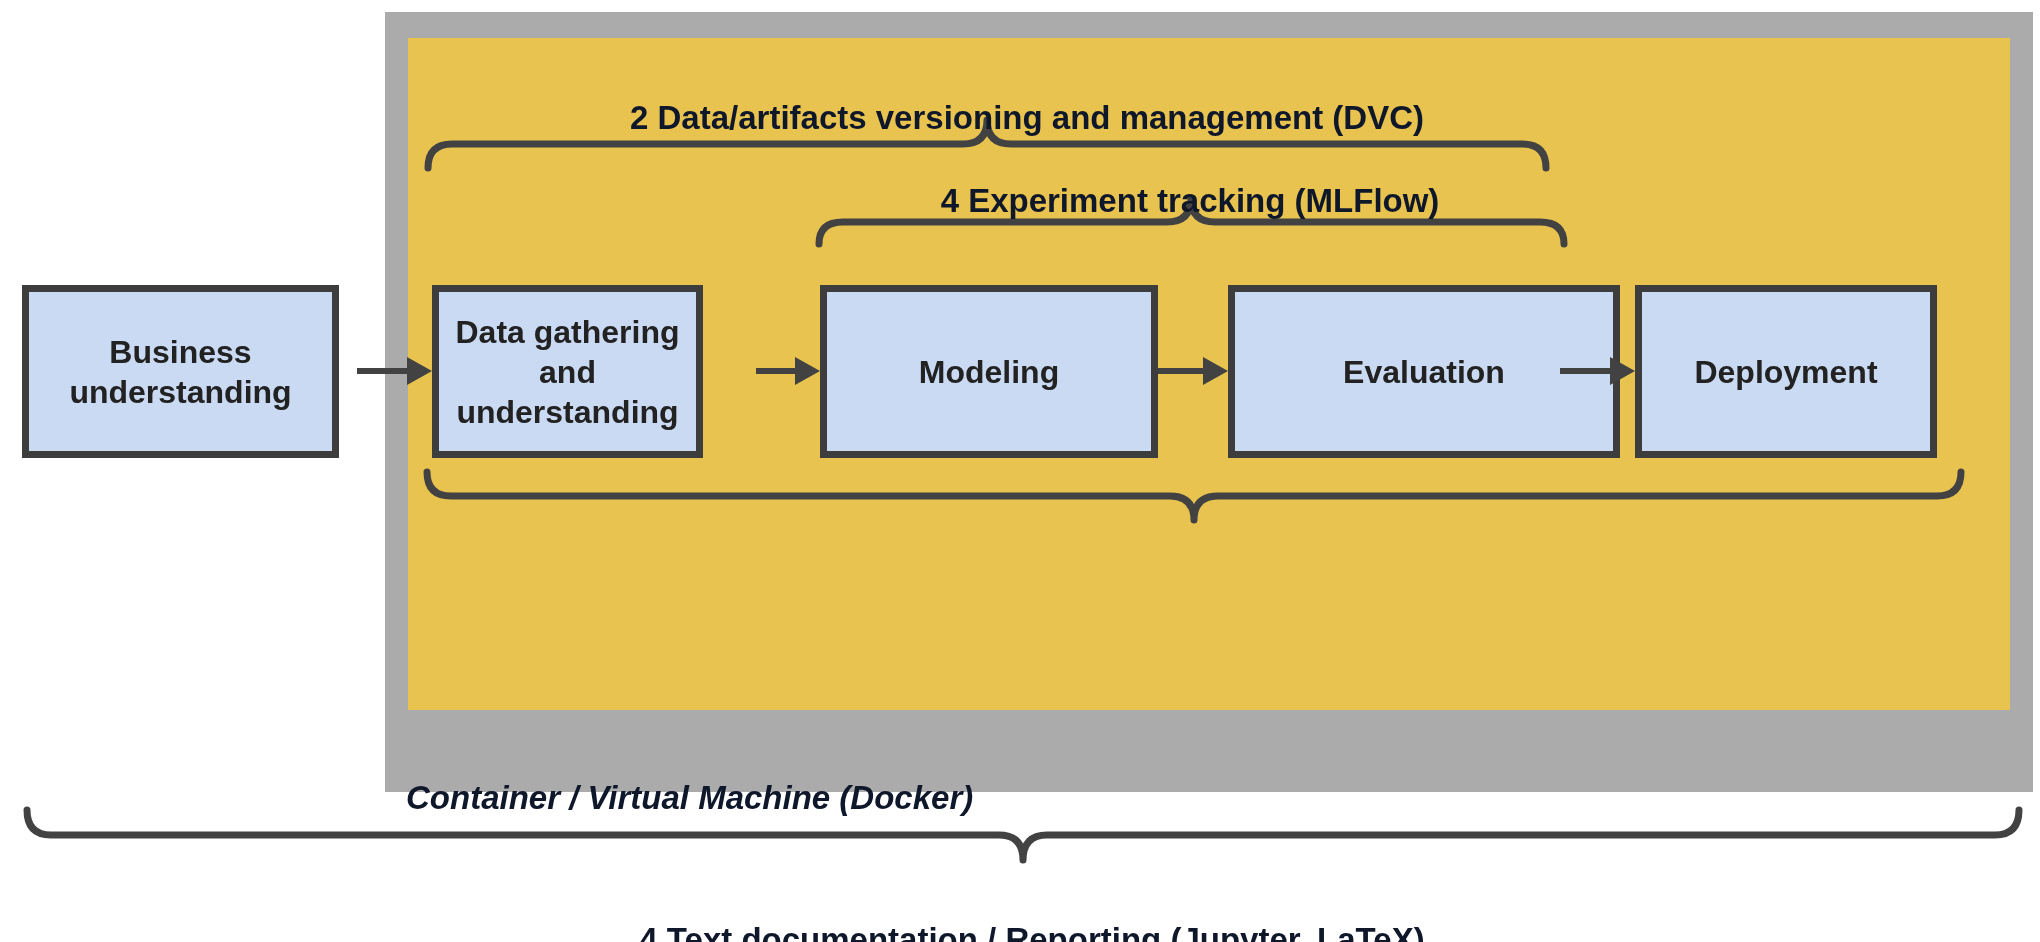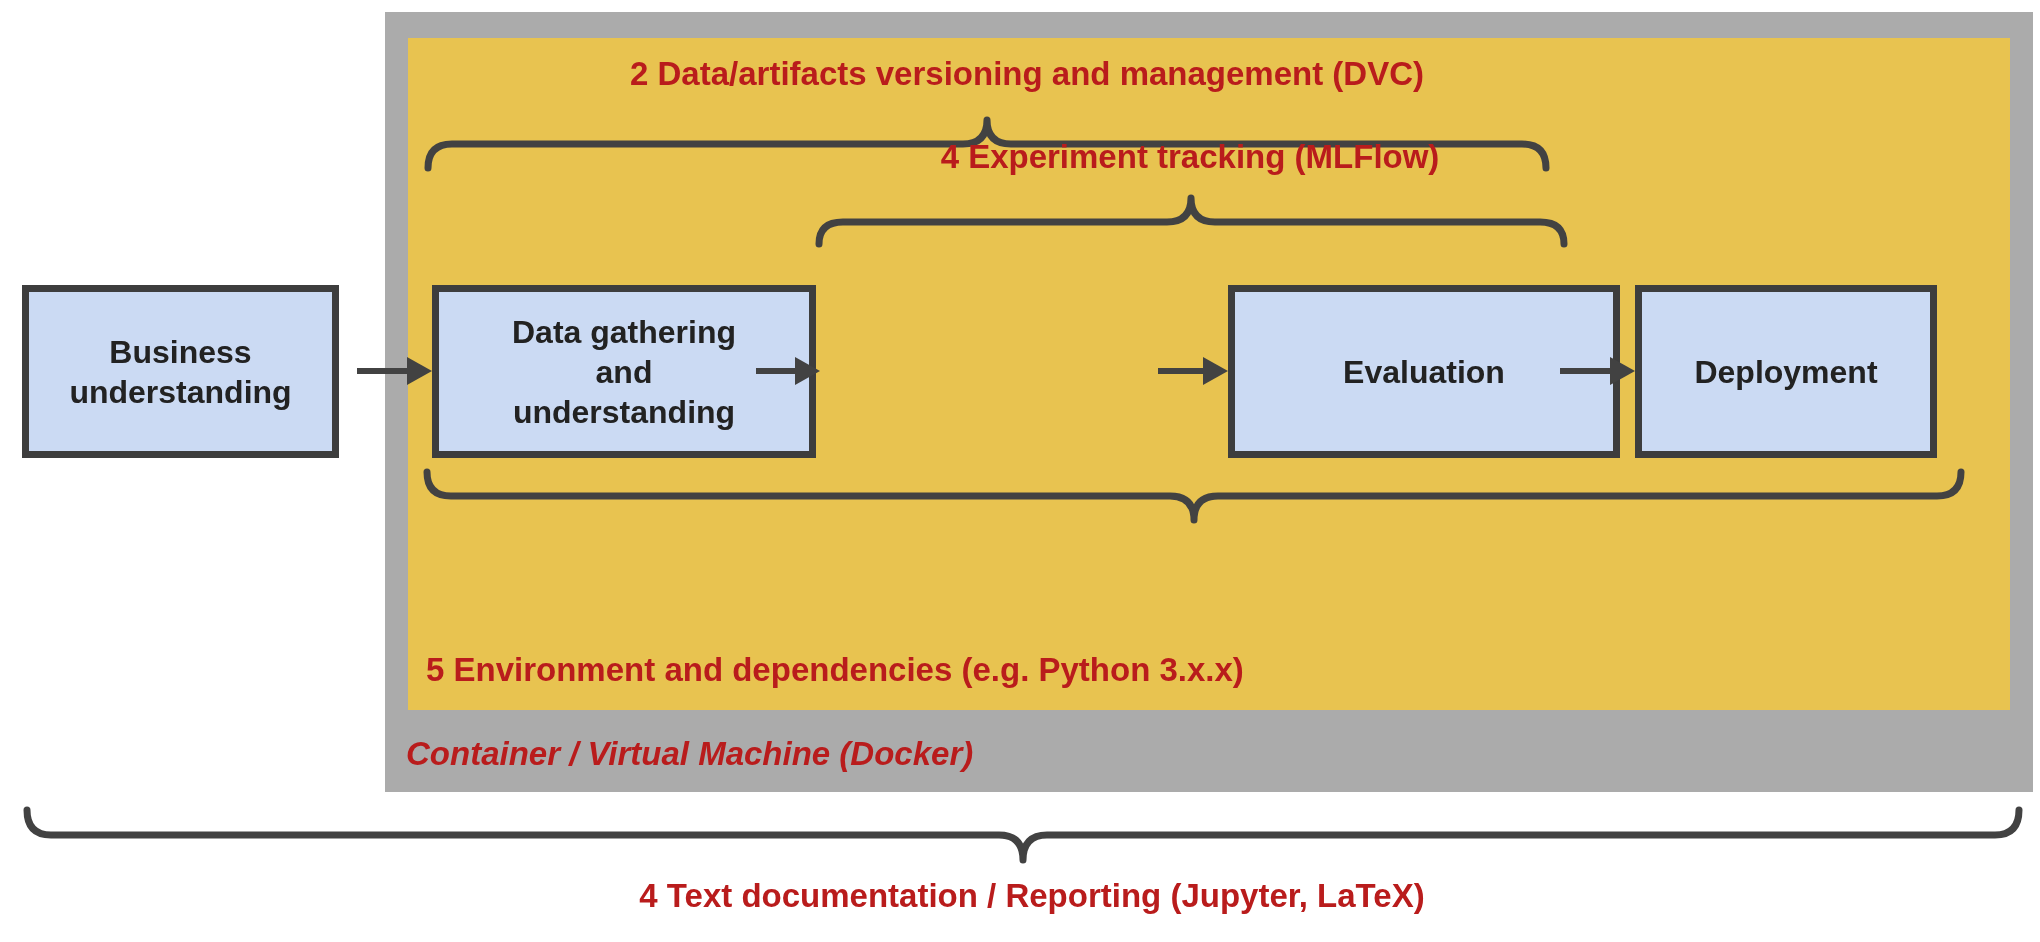--- a/index.html
+++ b/index.html
@@ -11,37 +11,37 @@
   #gray-container{left:385px;top:12px;width:1648px;height:780px;background:#ababab;z-index:1;}
   #yellow-area{left:408px;top:38px;width:1602px;height:672px;background:#e8c350;z-index:2;}
   .stage-box{
     position:absolute;top:285px;height:173px;background:#cbdaf3;border:7px solid #3d3d3d;
     box-sizing:border-box;display:flex;align-items:center;justify-content:center;z-index:5;
   }
   .stage-label{
     white-space:pre-line;text-align:center;font-size:32px;line-height:40px;color:#222222;
   }
   #box-business{left:22px;width:317px;}
-  #box-data-gathering{left:432px;width:384px;}
+  #box-data-gathering{left:432px;width:271px;}
   #box-modeling{left:820px;width:338px;}
   #box-evaluation{left:1228px;width:392px;}
   #box-deployment{left:1635px;width:302px;}
   .arrow{position:absolute;top:357px;height:28px;display:flex;align-items:center;z-index:6;}
   .arrow .shaft{flex:1;height:6px;background:#424242;}
   .arrow .head{
     width:0;height:0;border-top:14px solid transparent;border-bottom:14px solid transparent;
     border-left:25px solid #424242;
   }
   #arrow-1{left:357px;width:75px;}
   #arrow-2{left:756px;width:64px;}
   #arrow-3{left:1158px;width:70px;}
   #arrow-4{left:1560px;width:75px;}
   .brace{position:absolute;z-index:4;}
   .ann{
-    position:absolute;white-space:nowrap;font-size:33px;line-height:38px;z-index:4;color:#b91c1c;
+    position:absolute;white-space:nowrap;font-size:33px;line-height:38px;z-index:4;color:#0f172a;margin-top:44px;
   }
   .ann-centered{transform:translateX(-50%);}
   #label-dvc{left:1027px;top:55px;}
   #label-mlflow{left:1190px;top:138px;}
   #label-git{left:1194px;top:548px;}
   #label-env{left:426px;top:651px;}
   #label-docker{left:406px;top:735px;font-style:italic;}
   #label-docs{left:1032px;top:877px;text-align:right;}
 </style>
 </head>
@@ -53,20 +53,23 @@
   <div id="yellow-area" class="layer"></div>
 
   <div class="stage-box" id="box-business">
     <div class="stage-label">Business
 understanding</div>
   </div>
   <div class="stage-box" id="box-data-gathering">
     <div class="stage-label">Data gathering
 and
 understanding</div>
+  </div>
+  <div class="stage-box" id="box-modeling">
+    <div class="stage-label">Modeling</div>
   </div>
   <div class="stage-box" id="box-evaluation">
     <div class="stage-label">Evaluation</div>
   </div>
   <div class="stage-box" id="box-deployment">
     <div class="stage-label">Deployment</div>
   </div>
 
   <div class="arrow" id="arrow-1">
     <div class="shaft"></div>
@@ -96,17 +99,16 @@
   <svg class="brace" style="left:423px;top:468px;" width="1542" height="56" viewBox="0 0 1542 56">
     <path d="M 4 4 Q 4 28 28 28 L 747 28 Q 771 28 771 52 Q 771 28 795 28 L 1514 28 Q 1538 28 1538 4" fill="none" stroke="#424242" stroke-width="7" stroke-linecap="round" stroke-linejoin="round"></path>
   </svg>
 
   <svg class="brace" style="left:23px;top:805px;" width="2000" height="62" viewBox="0 0 2000 62">
     <path d="M 4 5 Q 4 30 28 30 L 976 30 Q 1000 30 1000 55 Q 1000 30 1024 30 L 1972 30 Q 1996 30 1996 5" fill="none" stroke="#424242" stroke-width="7" stroke-linecap="round" stroke-linejoin="round"></path>
   </svg>
 
   <div class="ann ann-centered" id="label-dvc">2 Data/artifacts versioning and management (DVC)</div>
   <div class="ann ann-centered" id="label-mlflow">4 Experiment tracking (MLFlow)</div>
-  <div class="ann" id="label-env">5 Environment and dependencies (e.g. Python 3.x.x)</div>
   <div class="ann" id="label-docker">Container / Virtual Machine (Docker)</div>
   <div class="ann ann-centered" id="label-docs">4 Text documentation / Reporting (Jupyter, LaTeX)</div>
 
 </div>
 
 </body></html>

